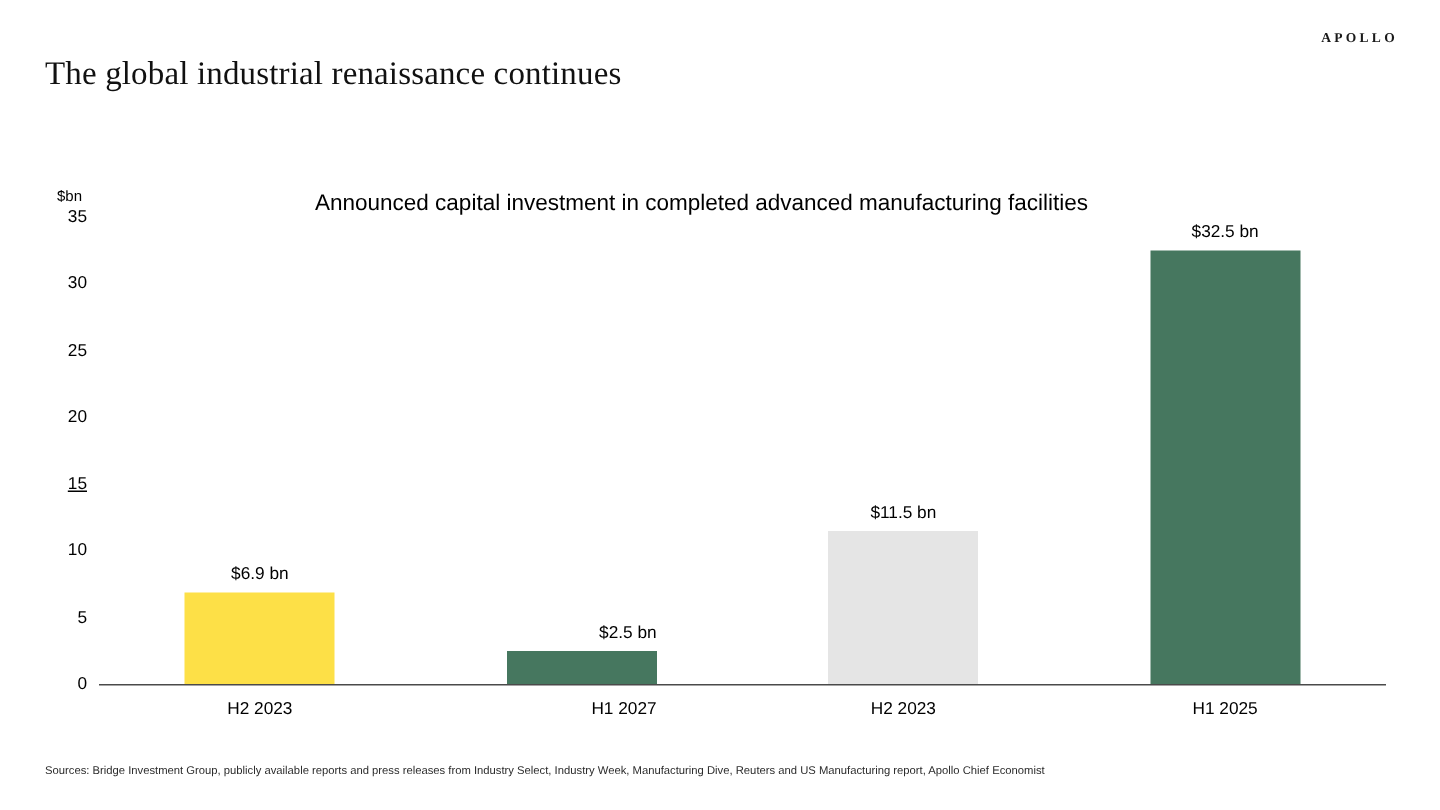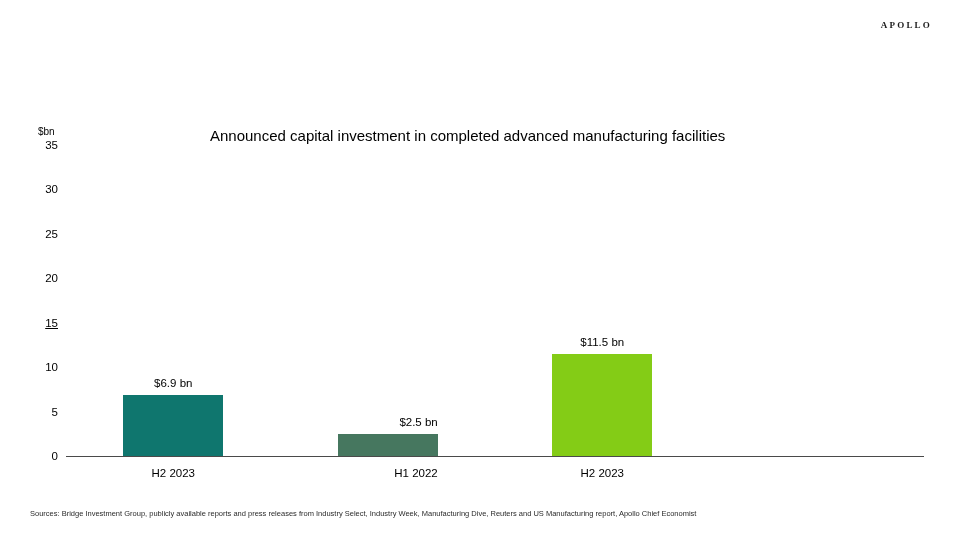--- a/index.html
+++ b/index.html
@@ -115,51 +115,58 @@
     color: #2b2b2b;
   }
 </style>
 </head>
 <body>
 
 <div class="slide">
 
   <div class="brand">APOLLO</div>
 
+  <div class="slide-title">The global industrial renaissance continues</div>
 
   <div class="axis-unit">$bn</div>
 
   <div class="chart-title">Announced capital investment in completed advanced manufacturing facilities</div>
 
   <div class="plot" id="plot">
       <div class="ytick" style="top: 311px;">0</div>
       <div class="ytick" style="top: 266.571px;">5</div>
       <div class="ytick" style="top: 222.143px;">10</div>
       <div class="ytick" style="top: 177.714px; text-decoration: underline;">15</div>
       <div class="ytick" style="top: 133.286px;">20</div>
       <div class="ytick" style="top: 88.8571px;">25</div>
       <div class="ytick" style="top: 44.4286px;">30</div>
       <div class="ytick" style="top: 0px;">35</div>
       <div class="bar-group" style="left: 57.25px; width: 100px;">
-        <div class="bar" style="height: 61.3114px; background: #0f766e;">
+        <div class="bar" style="height: 61.3114px; background: #fde047;">
           <div class="bar-label">$6.9 bn</div>
         </div>
         <div class="cat-label">H2 2023</div>
       </div>
       <div class="bar-group" style="left: 271.75px; width: 100px; text-align: right;">
         <div class="bar" style="height: 22.2143px; background: rgb(70, 119, 95);">
           <div class="bar-label">$2.5 bn</div>
         </div>
-        <div class="cat-label">H1 2022</div>
+        <div class="cat-label">H1 2027</div>
       </div>
       <div class="bar-group" style="left: 486.25px; width: 100px;">
-        <div class="bar" style="height: 102.186px; background: #84cc16;">
+        <div class="bar" style="height: 102.186px; background: #e5e5e5;">
           <div class="bar-label">$11.5 bn</div>
         </div>
         <div class="cat-label">H2 2023</div>
+      </div>
+      <div class="bar-group" style="left: 700.75px; width: 100px;">
+        <div class="bar" style="height: 288.786px; background: rgb(70, 119, 95);">
+          <div class="bar-label">$32.5 bn</div>
+        </div>
+        <div class="cat-label">H1 2025</div>
       </div>
     </div>
 
   <div class="axis-line"></div>
 
   <div class="sources">Sources: Bridge Investment Group, publicly available reports and press releases from Industry Select, Industry Week, Manufacturing Dive, Reuters and US Manufacturing report, Apollo Chief Economist</div>
 
 </div>
 
 </body></html>

